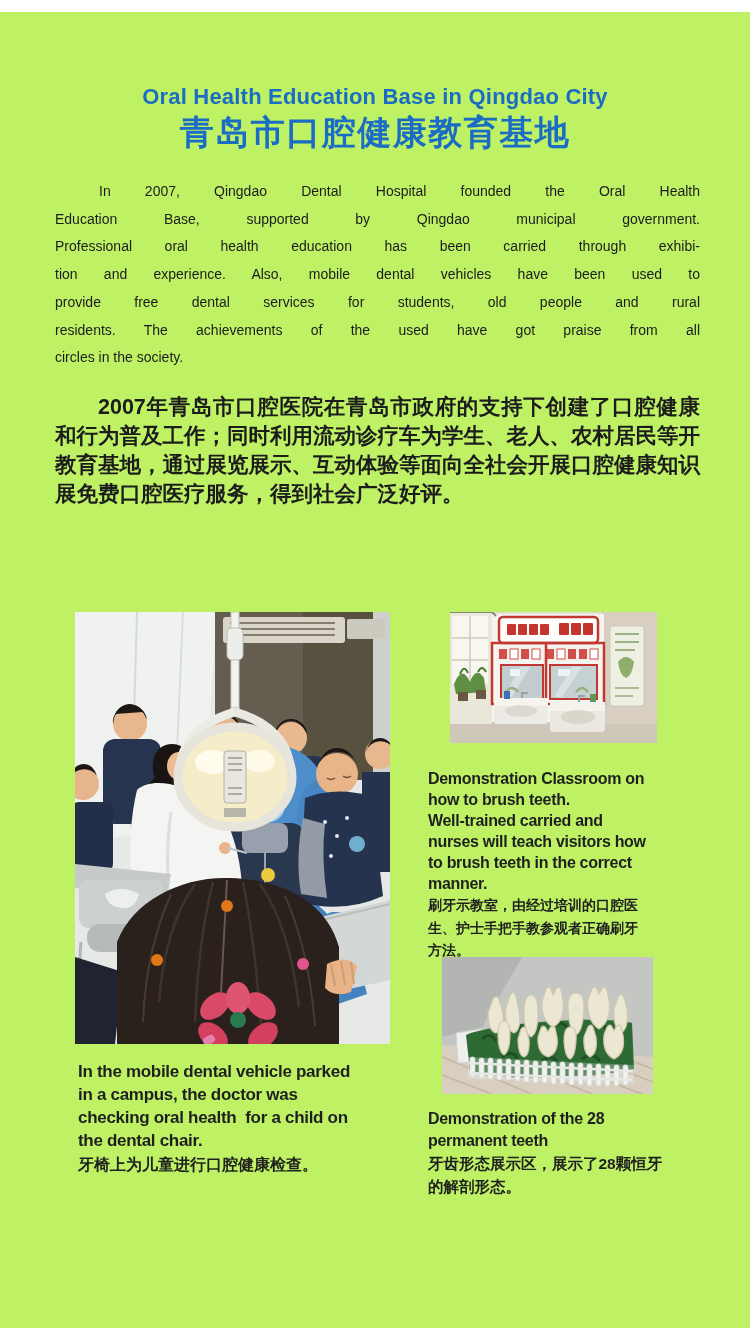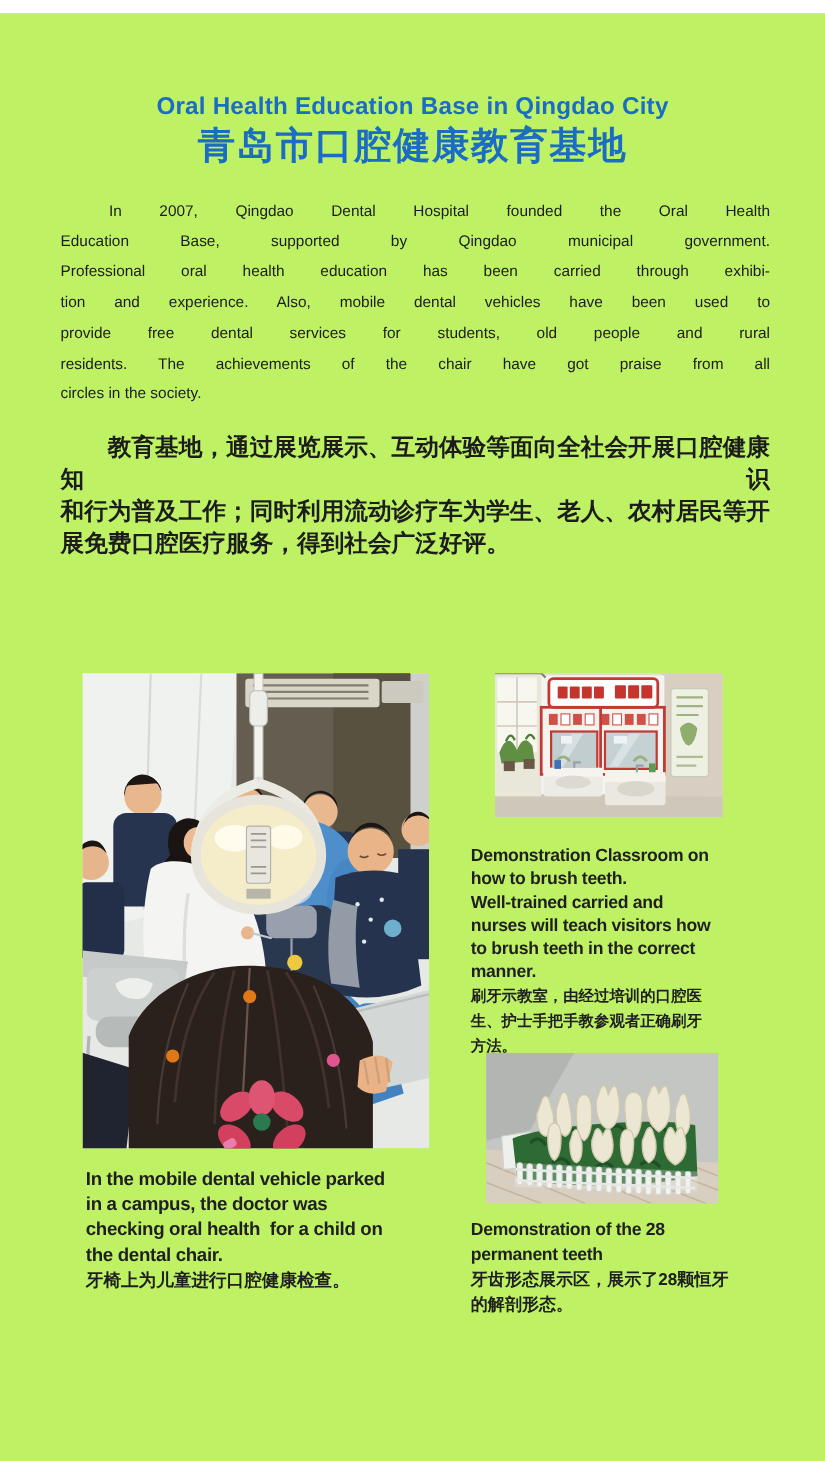--- a/index.html
+++ b/index.html
@@ -53,26 +53,27 @@
 
   <div class="title-en">Oral Health Education Base in Qingdao City</div>
   <div class="title-zh">青岛市口腔健康教育基地</div>
 
   <div class="para para-en">
       <div class="jline">In 2007, Qingdao Dental Hospital founded the Oral Health</div>
       <div class="jline">Education Base, supported by Qingdao municipal government.</div>
       <div class="jline">Professional oral health education has been carried through exhibi-</div>
       <div class="jline">tion and experience. Also, mobile dental vehicles have been used to</div>
       <div class="jline">provide free dental services for students, old people and rural</div>
-      <div class="jline">residents. The achievements of the chair have got praise from all</div>
+      <div class="jline">residents. The achievements of the used have got praise from all</div>
       <div class="jline">circles in the society.</div>
     </div>
   <div class="para para-zh">
+      <div class="jline">2007年青岛市口腔医院在青岛市政府的支持下创建了口腔健康</div>
+      <div class="jline">和行为普及工作；同时利用流动诊疗车为学生、老人、农村居民等开</div>
       <div class="jline">教育基地，通过展览展示、互动体验等面向全社会开展口腔健康知识</div>
-      <div class="jline">和行为普及工作；同时利用流动诊疗车为学生、老人、农村居民等开</div>
       <div class="jline">展免费口腔医疗服务，得到社会广泛好评。</div>
     </div>
 
   <svg class="photo photo-vehicle" viewBox="0 0 315 432" preserveAspectRatio="none">
 
     <rect x="0" y="0" width="315" height="432" fill="#e7e9e7"></rect>
     <polygon points="0,0 142,0 128,205 0,235" fill="#f0f2f0"></polygon>
     <path d="M62,0 L56,215" stroke="#d6dad7" stroke-width="2" fill="none"></path>
     <path d="M108,0 L99,208" stroke="#d9ddda" stroke-width="2" fill="none"></path>
     <rect x="293" y="0" width="22" height="210" fill="#cdd0cd"></rect>

